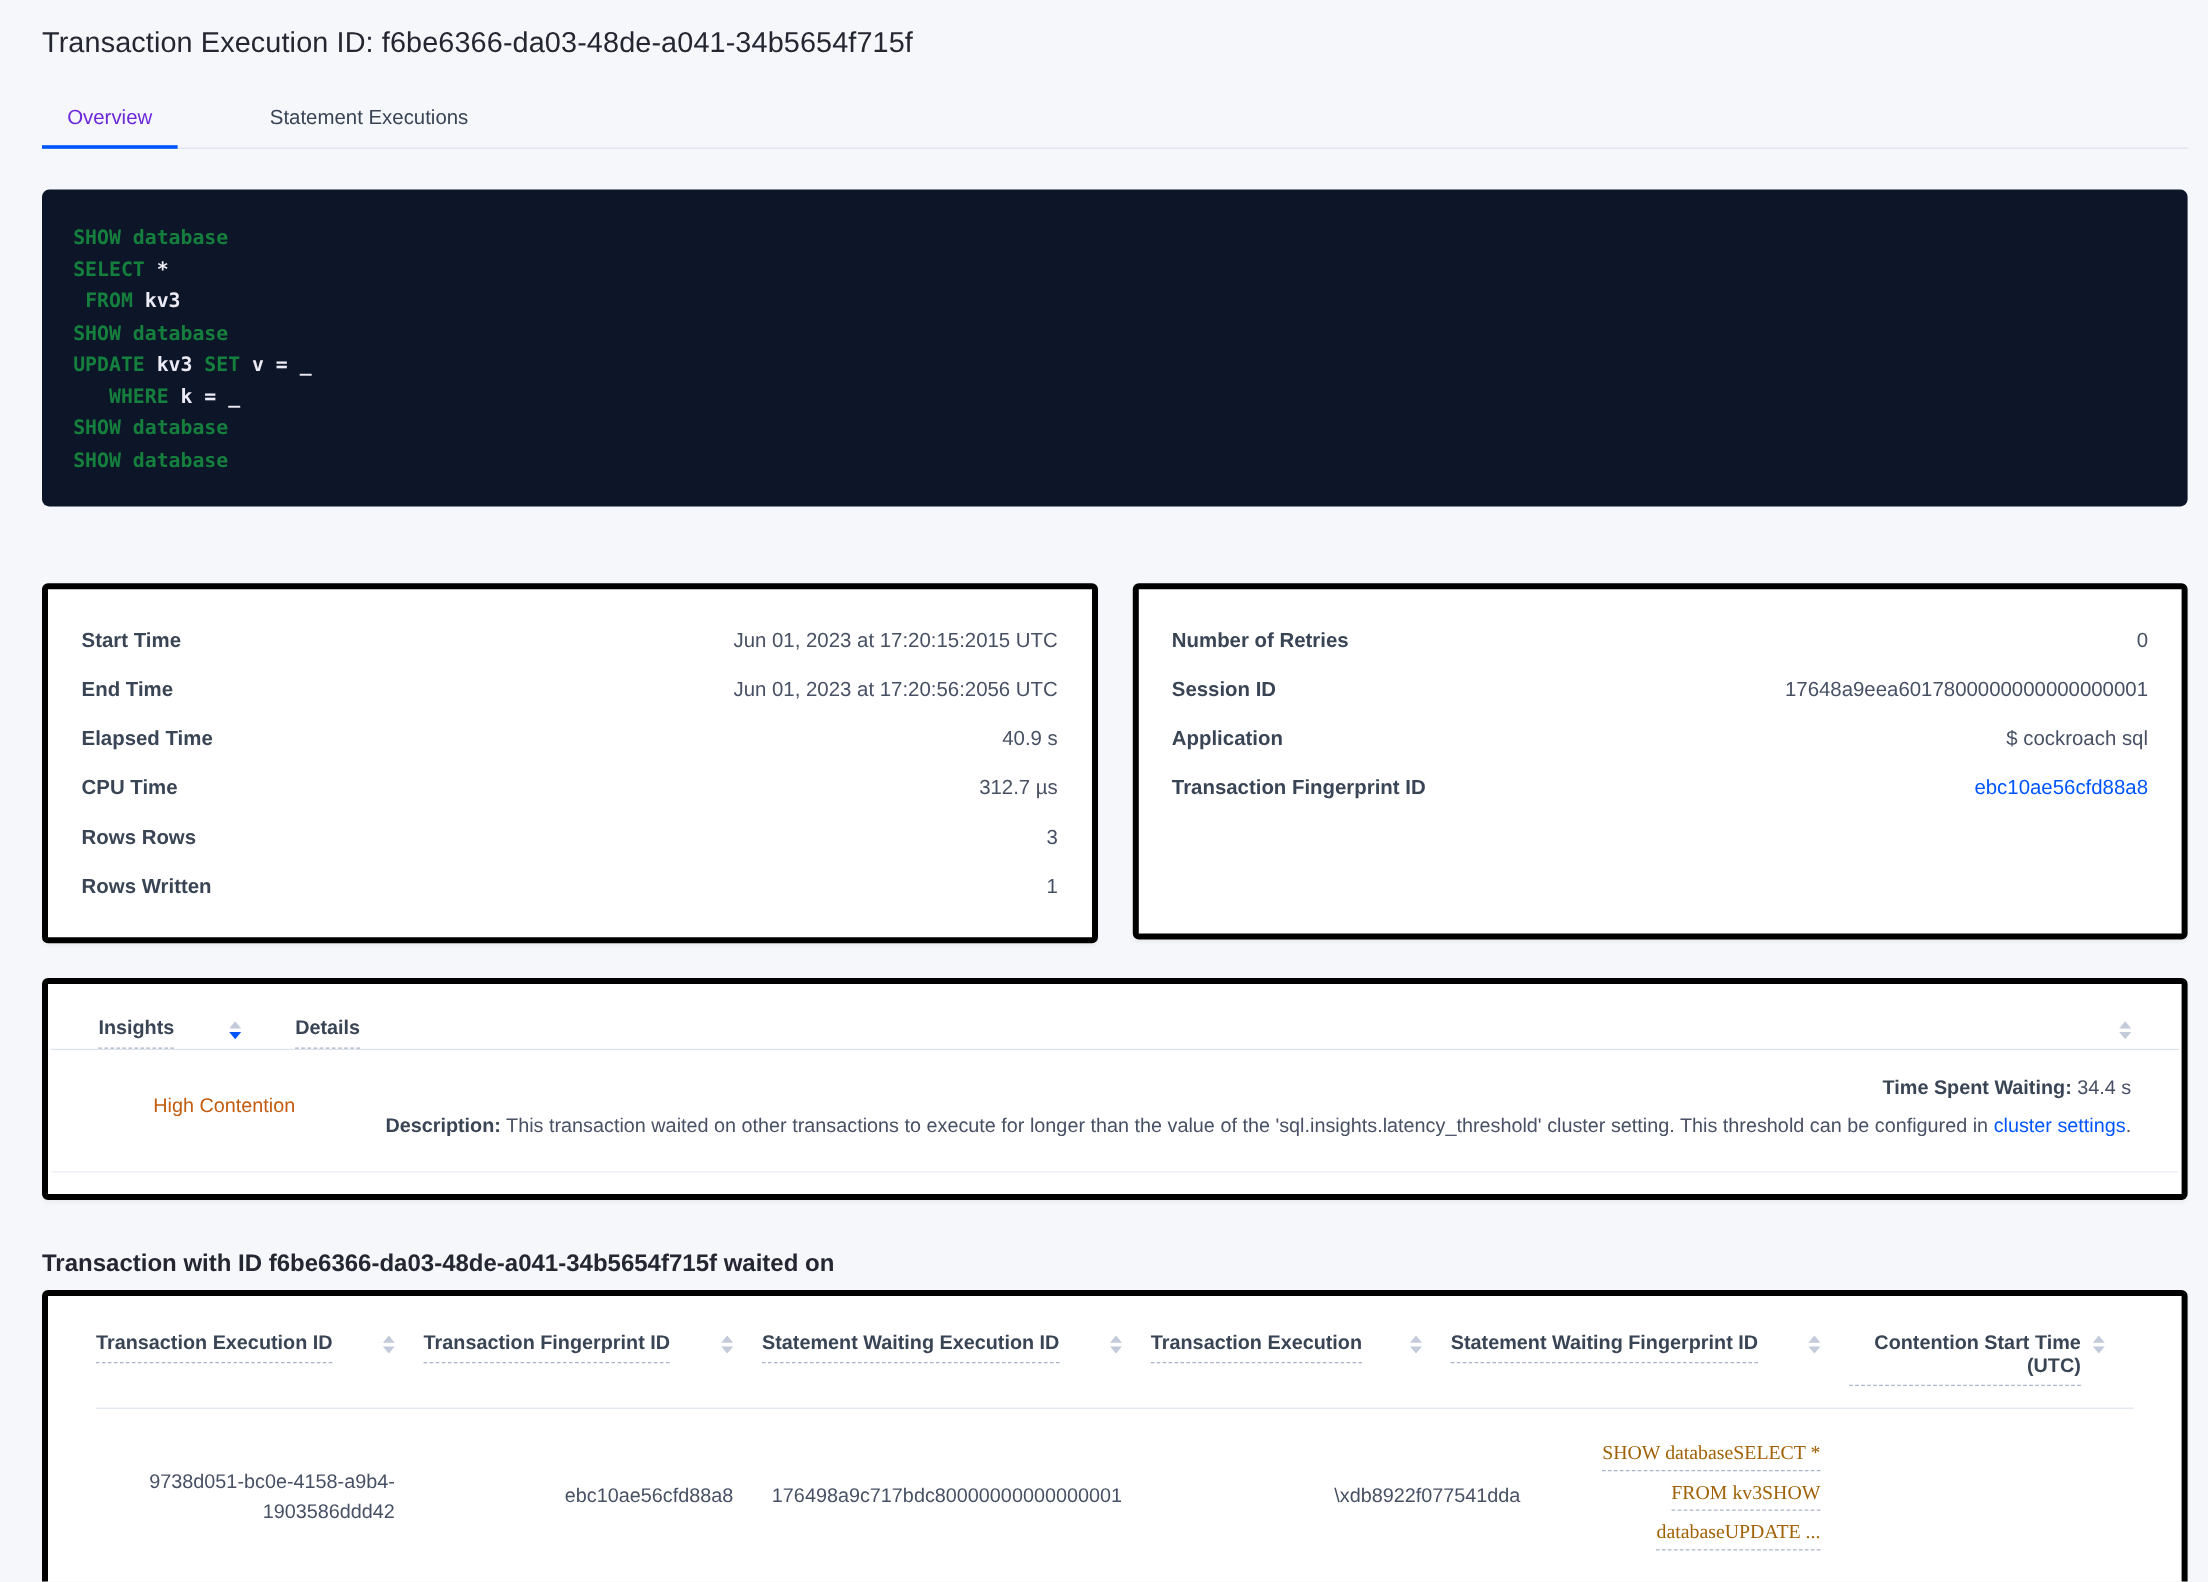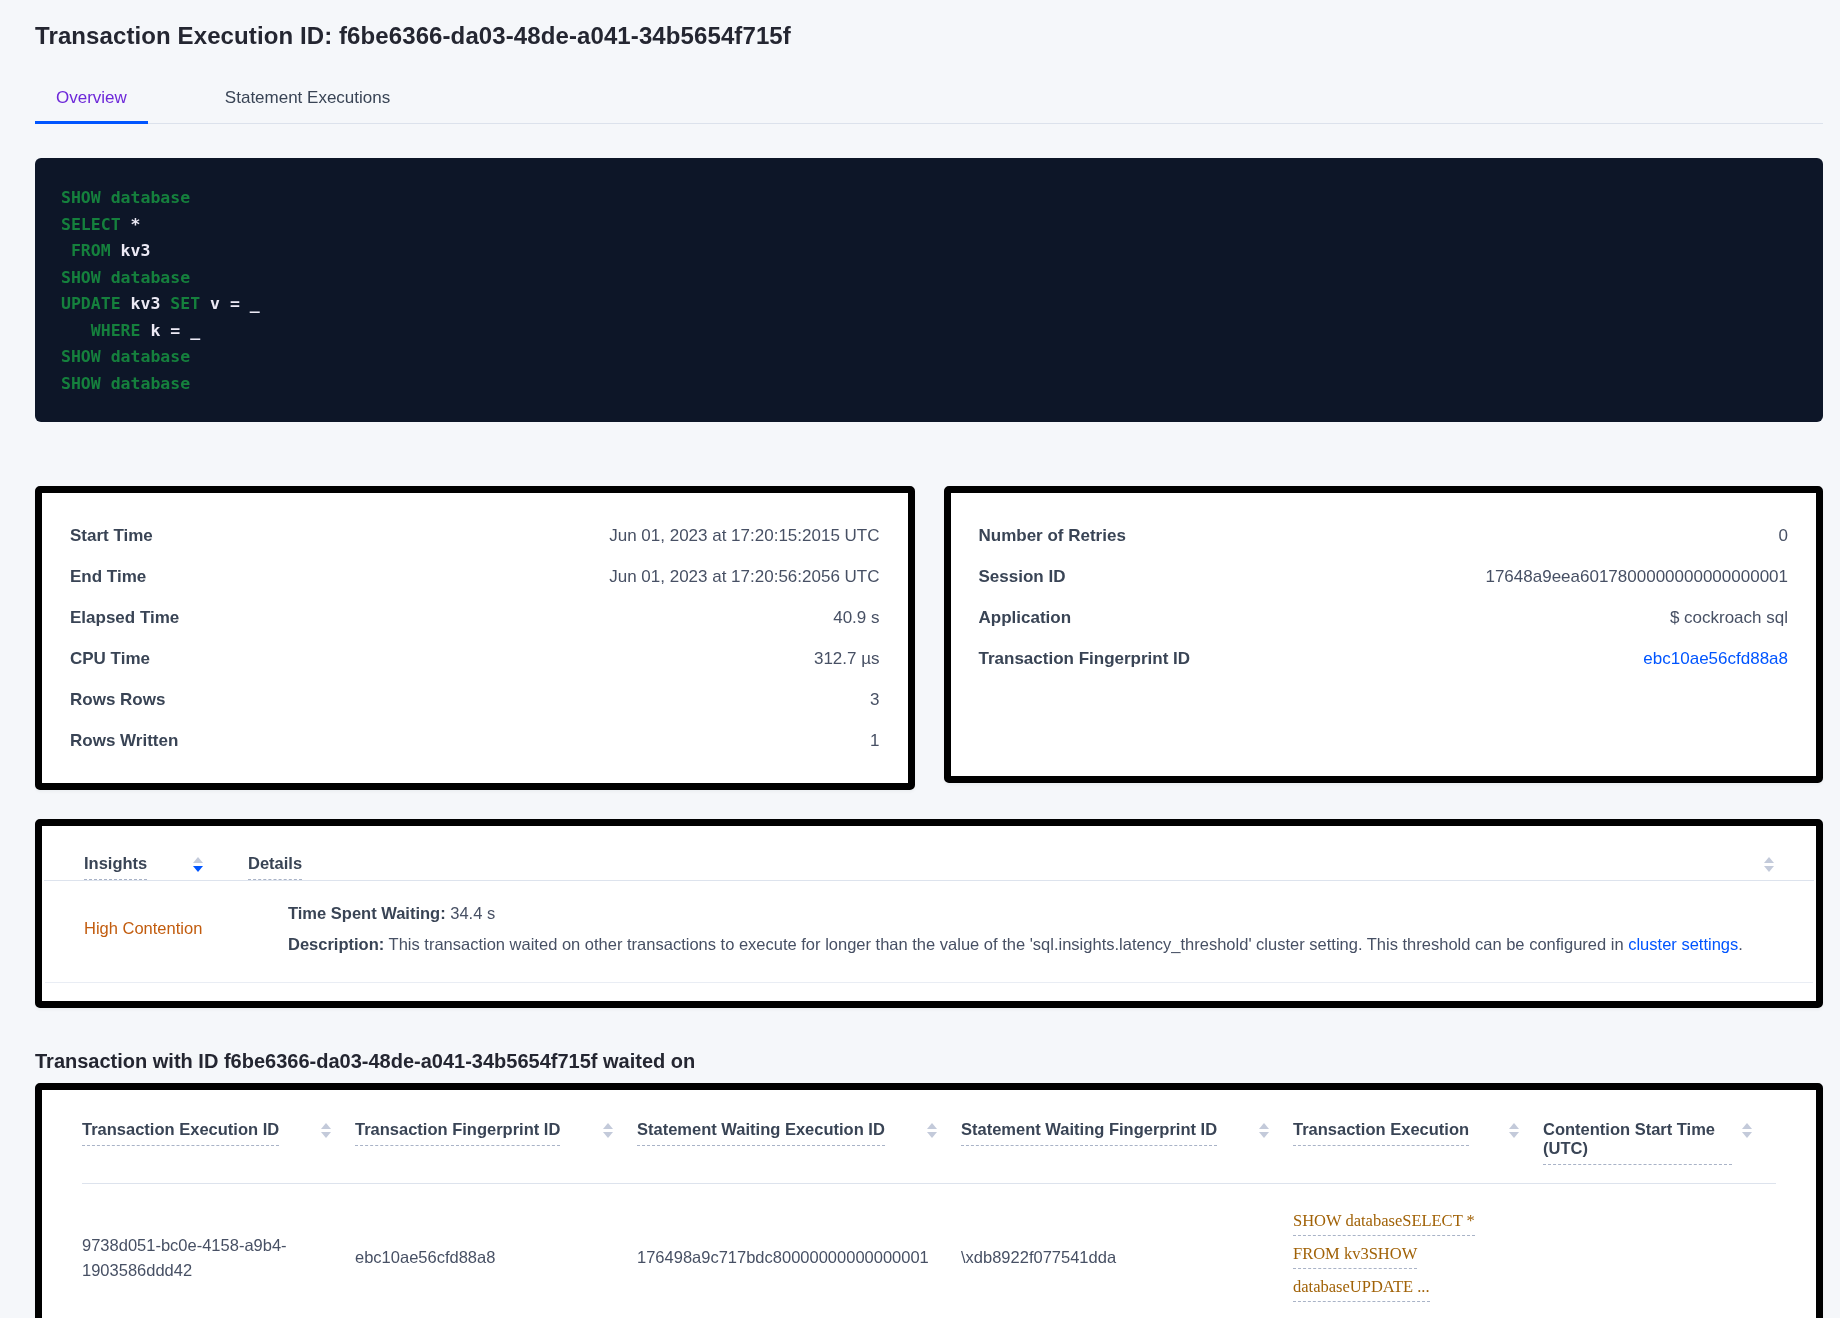--- a/index.html
+++ b/index.html
@@ -6,21 +6,21 @@
   html, body { width: 1840px; height: 1318px; overflow: hidden; }
   body {
     font-family: "Liberation Sans", "DejaVu Sans", sans-serif;
     background: #f5f7fa;
     color: #475064;
   }
   .page { width: 1840px; height: 1318px; padding: 16px 17px 0 35px; }
 
   
   .page-title {
-    font-size: 24px; font-weight: 700; color: #242631;
+    font-size: 24px; font-weight: 400; color: #242631;
     letter-spacing: 0.1px; margin: 6px 0 30px 0;
   }
   .tabs { border-bottom: 1px solid #dce2ec; display: flex; gap: 56px; }
   .tab {
     font-size: 17px; color: #394455; padding: 8px 21px 13px 21px;
     cursor: pointer; position: relative; margin-bottom: -1px;
   }
   .tab.active { color: #6d28d9; font-weight: 500; border-bottom: 3px solid #0055ff; }
 
   
@@ -30,22 +30,23 @@
   }
   .code-line {
     font-family: "DejaVu Sans Mono", "Liberation Mono", monospace;
     font-size: 16.5px; font-weight: 700; line-height: 26.5px; white-space: pre;
   }
   .tok-kw { color: #15803d; }
   .tok-pl { color: #eceaf5; }
 
   
   .card {
-    background: #ffffff; border: 7px solid #000000; border-radius: 5px;
+    background: #ffffff; border: 5px solid #000000; border-radius: 5px;
     box-shadow: 0 2px 3px rgba(36,42,53,0.04);
+    text-align: right;
   }
   .cards-row { display: flex; gap: 29px; margin-top: 64px; align-items: flex-start; }
   .cards-row .card { flex: 1 1 0; padding: 22px 28px; }
   .card.meta { min-height: 297px; }
   .kv-row { height: 41px; display: flex; align-items: center; justify-content: space-between; }
   .kv-label { font-size: 17px; font-weight: 700; color: #394455; }
   .kv-value { font-size: 17px; color: #475064; }
   a.link, .link { color: #0055ff; text-decoration: none; cursor: pointer; }
 
   
@@ -221,29 +222,29 @@
             <span class="down"></span>
           </span>
       </div>
       <div class="wt-cell wt-c3">
         <span class="col-head">Statement Waiting Execution ID</span>
         <span class="sort-icon">
             <span class="up"></span>
             <span class="down"></span>
           </span>
       </div>
+      <div class="wt-cell wt-c5">
+        <span class="col-head">Transaction Execution</span>
+        <span class="sort-icon">
+            <span class="up"></span>
+            <span class="down"></span>
+          </span>
+      </div>
       <div class="wt-cell wt-c4">
         <span class="col-head">Statement Waiting Fingerprint ID</span>
-        <span class="sort-icon">
-            <span class="up"></span>
-            <span class="down"></span>
-          </span>
-      </div>
-      <div class="wt-cell wt-c5">
-        <span class="col-head">Transaction Execution</span>
         <span class="sort-icon">
             <span class="up"></span>
             <span class="down"></span>
           </span>
       </div>
       <div class="wt-cell wt-c6">
         <span class="col-head">Contention Start Time (UTC)</span>
         <span class="sort-icon">
             <span class="up"></span>
             <span class="down"></span>

